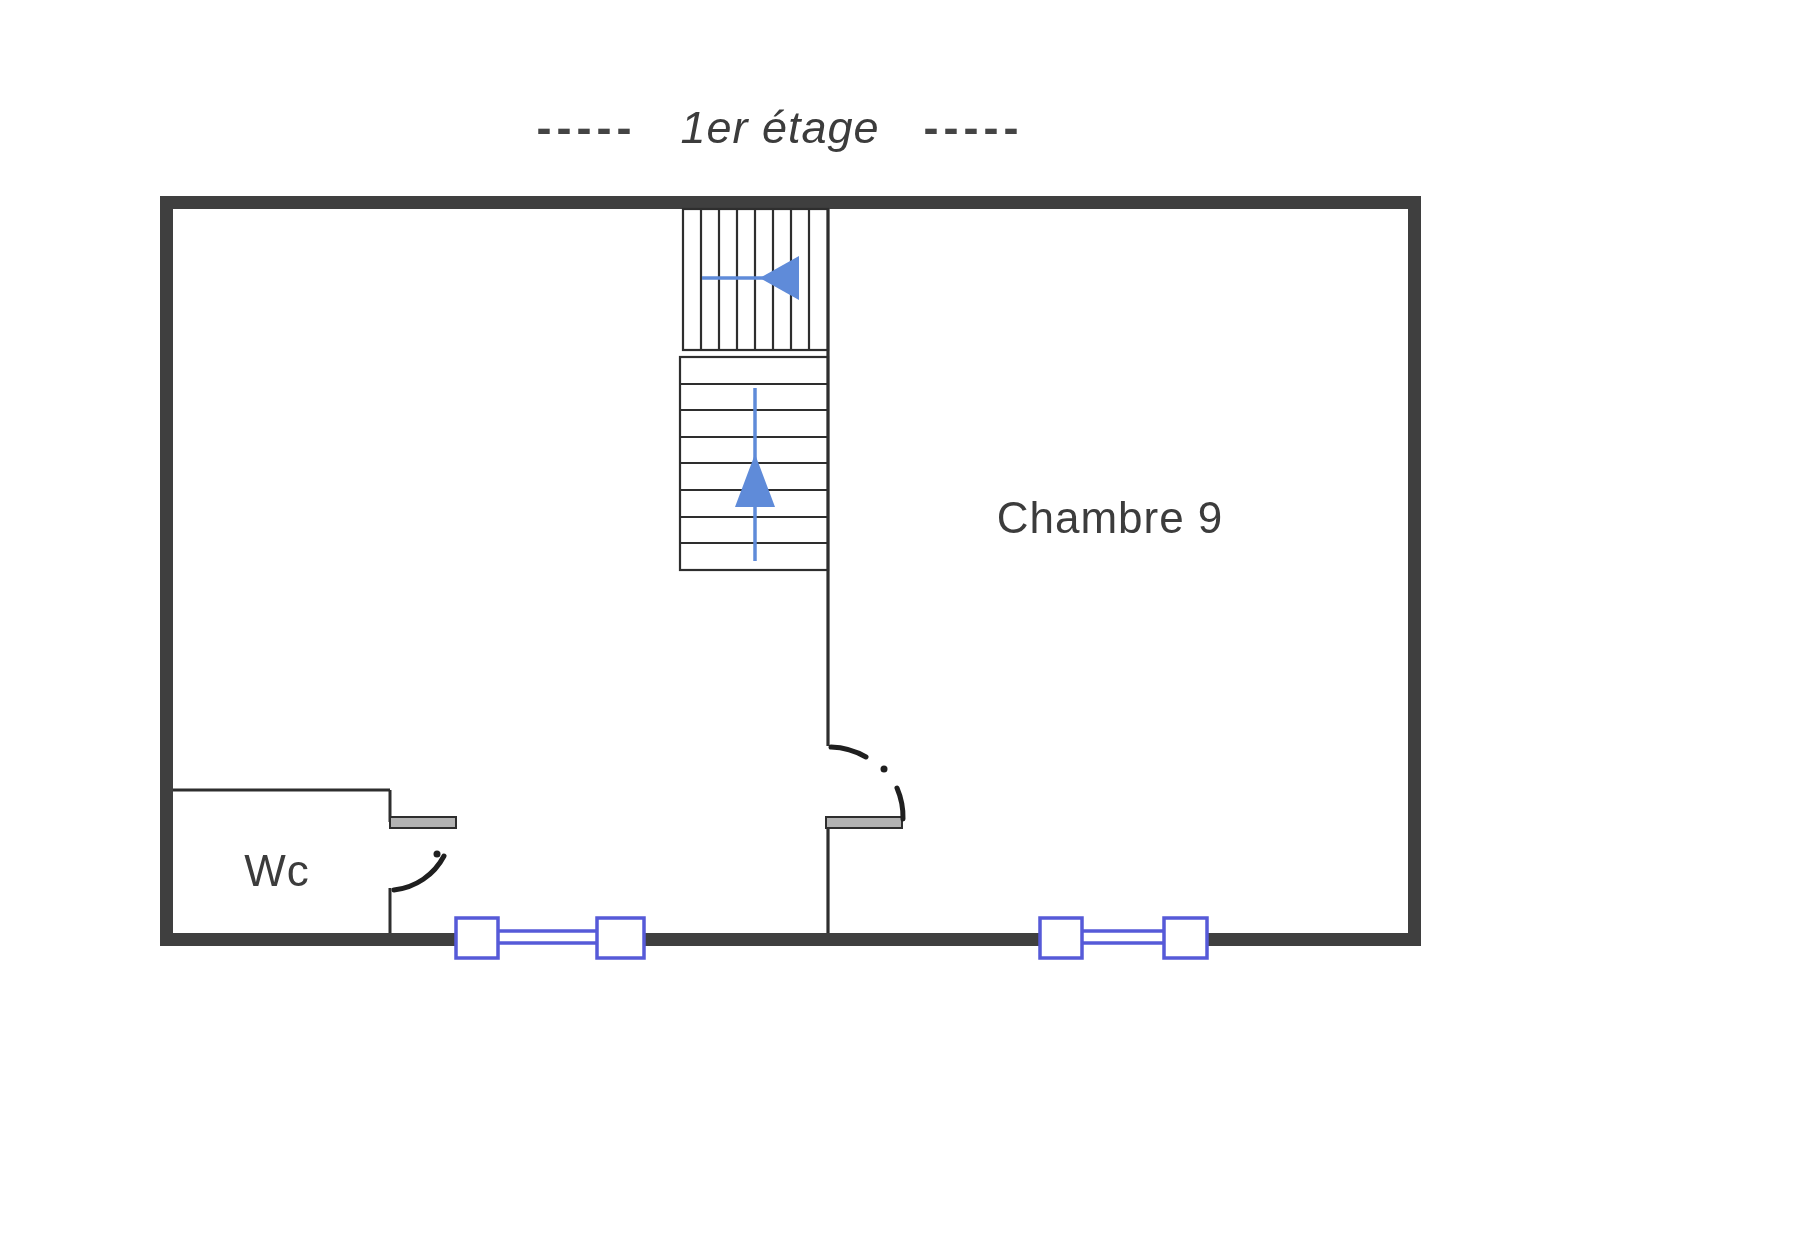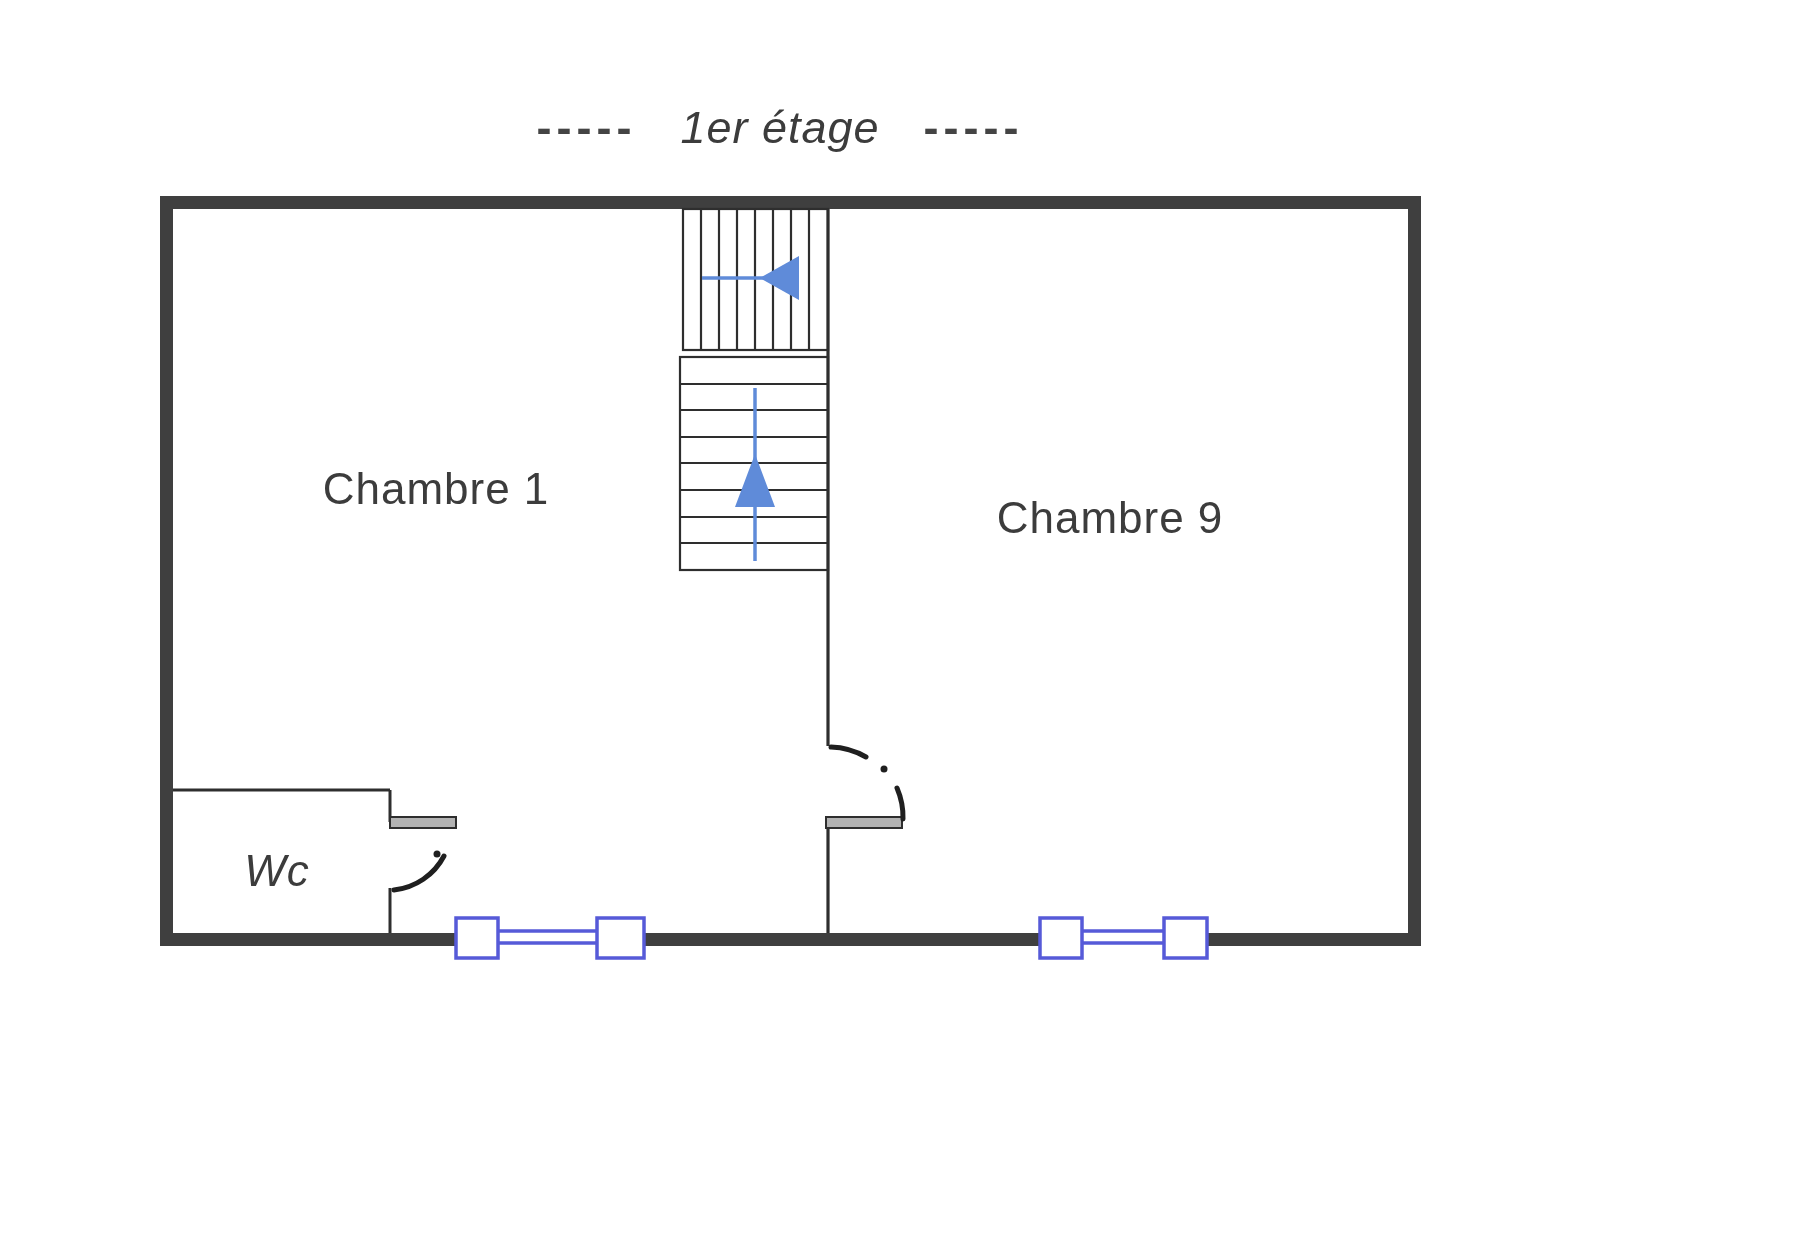--- a/index.html
+++ b/index.html
@@ -129,17 +129,16 @@
     </g>
 
   </svg>
 
   <div class="title-row">
     <span class="title-dash">-----</span>
     <span class="title-text">1er étage</span>
     <span class="title-dash">-----</span>
   </div>
 
-  <div class="label" style="left:436px; top:489px;">Chambre 1</div>
   <div class="label" style="left:1110px; top:518px;">Chambre 9</div>
-  <div class="label" style="left:277px; top:871px;font-style:italic;">Wc</div>
+  <div class="label" style="left:277px; top:871px;">Wc</div>
 
 </div>
 
 </body></html>

